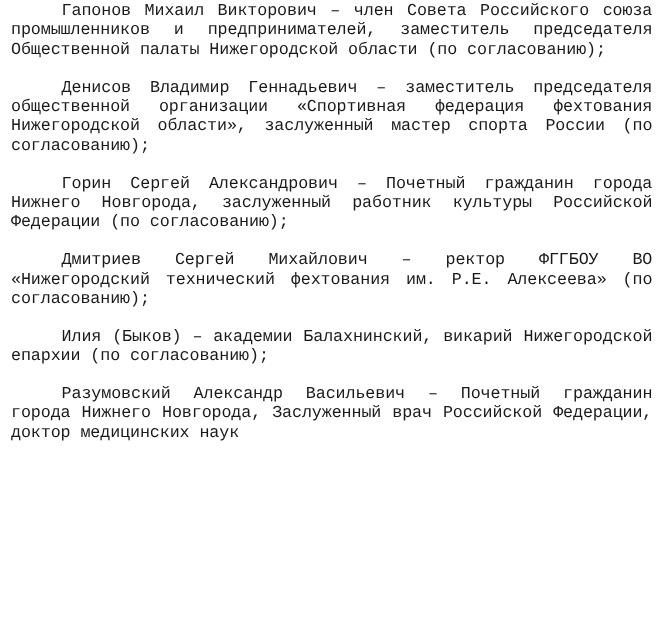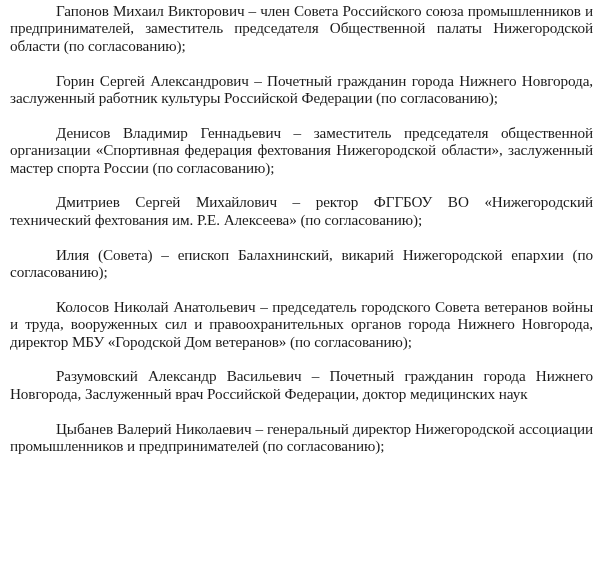--- a/index.html
+++ b/index.html
@@ -21,27 +21,26 @@
     font-family: "Liberation Serif", "DejaVu Serif", serif;
     font-size: 15.2px;
     line-height: 17.4px;
     color: #1a1a1a;
   }
   .para {
     margin: 0 0 17.4px 0;
     text-align: justify;
     text-indent: 46px;
     letter-spacing: -0.1px;
+    font-family: Liberation Mono, monospace;
   }
 </style>
 </head>
 <body>
 
 <div class="doc">
   <p class="para">Гапонов Михаил Викторович – член Совета Российского союза промышленников и предпринимателей, заместитель председателя Общественной палаты Нижегородской области (по согласованию);</p>
+  <p class="para">Денисов Владимир Геннадьевич – заместитель председателя общественной организации «Спортивная федерация фехтования Нижегородской области», заслуженный мастер спорта России (по согласованию);</p>
   <p class="para">Горин Сергей Александрович – Почетный гражданин города Нижнего Новгорода, заслуженный работник культуры Российской Федерации (по согласованию);</p>
-  <p class="para">Денисов Владимир Геннадьевич – заместитель председателя общественной организации «Спортивная федерация фехтования Нижегородской области», заслуженный мастер спорта России (по согласованию);</p>
   <p class="para">Дмитриев Сергей Михайлович – ректор ФГГБОУ ВО «Нижегородский технический фехтования им. Р.Е. Алексеева» (по согласованию);</p>
-  <p class="para">Илия (Совета) – епископ Балахнинский, викарий Нижегородской епархии (по согласованию);</p>
-  <p class="para">Колосов Николай Анатольевич – председатель городского Совета ветеранов войны и труда, вооруженных сил и правоохранительных органов города Нижнего Новгорода, директор МБУ «Городской Дом ветеранов» (по согласованию);</p>
+  <p class="para">Илия (Быков) – академии Балахнинский, викарий Нижегородской епархии (по согласованию);</p>
   <p class="para">Разумовский Александр Васильевич – Почетный гражданин города Нижнего Новгорода, Заслуженный врач Российской Федерации, доктор медицинских наук</p>
-  <p class="para">Цыбанев Валерий Николаевич – генеральный директор Нижегородской ассоциации промышленников и предпринимателей (по согласованию);</p>
 </div>
 
 </body></html>

